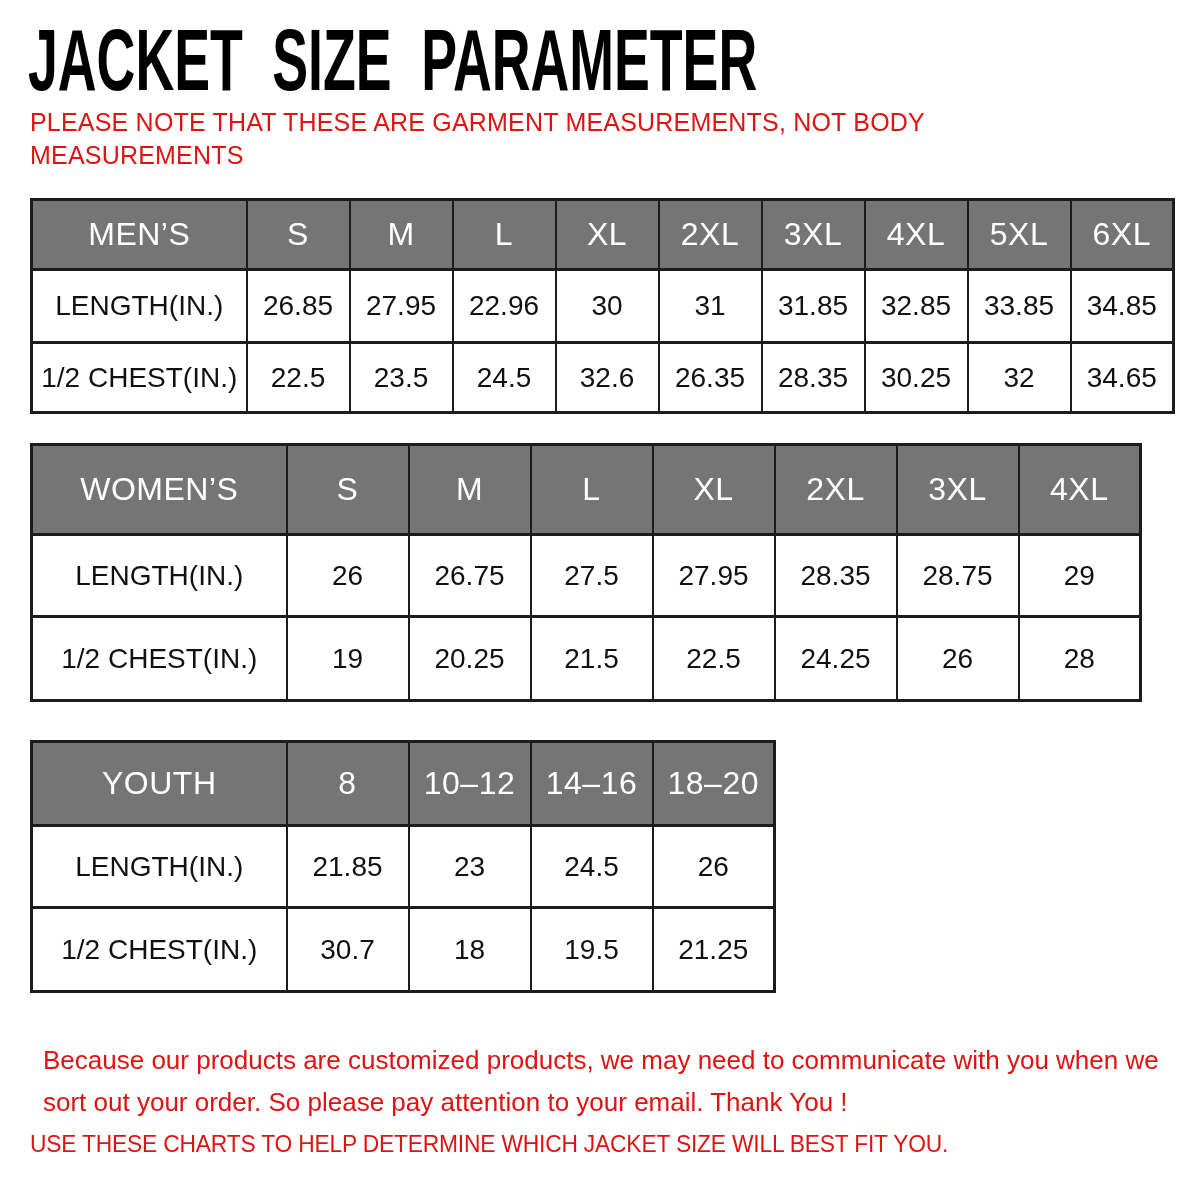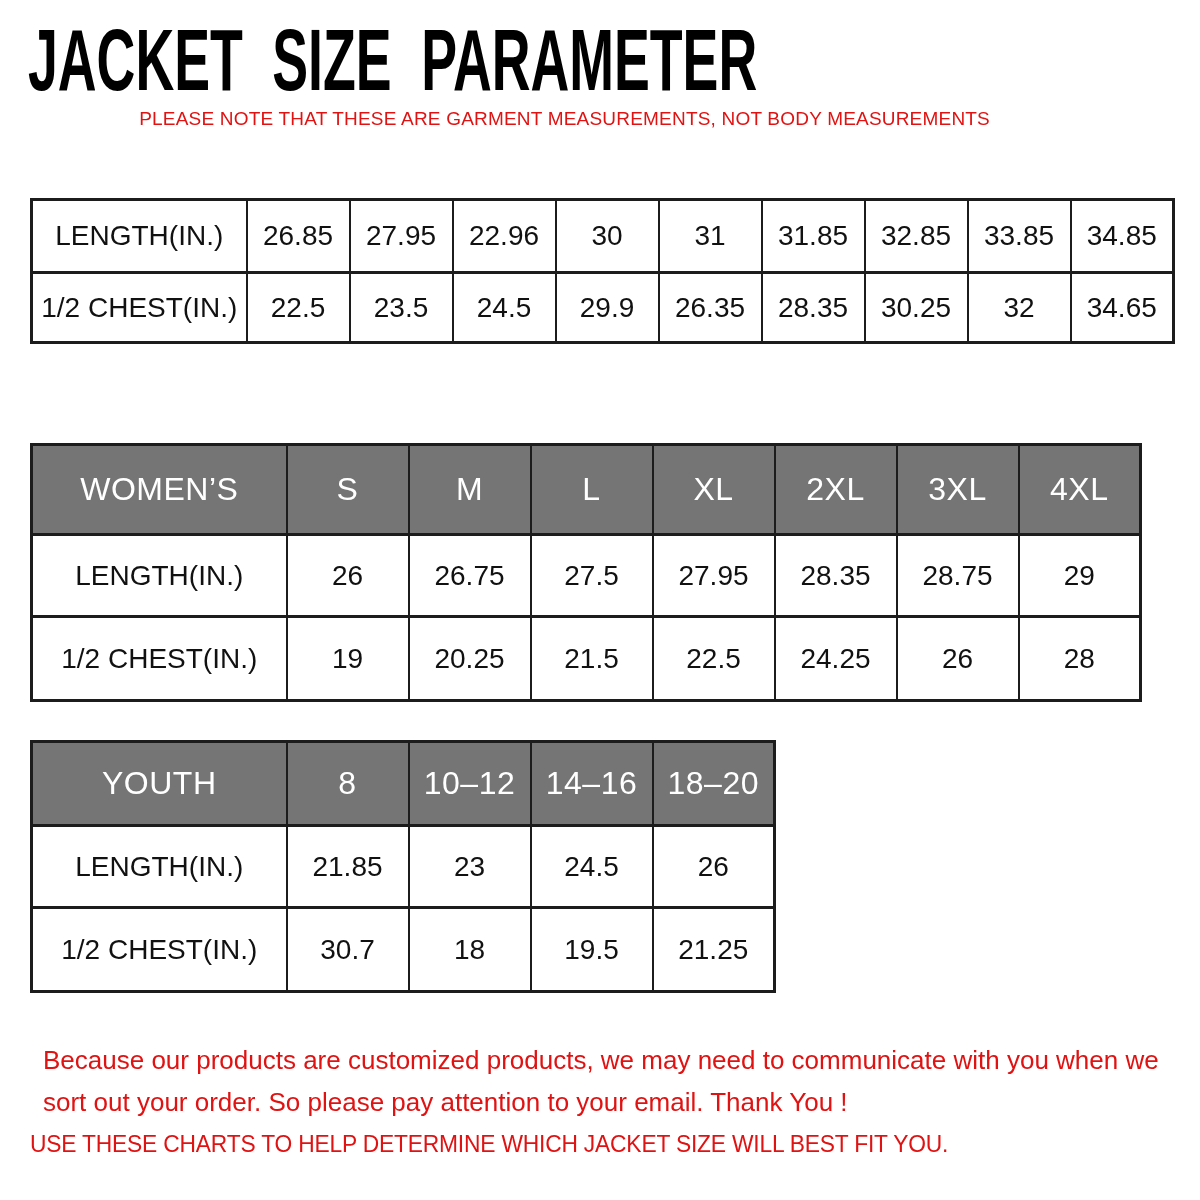--- a/index.html
+++ b/index.html
@@ -24,25 +24,24 @@
     word-spacing: 24px;
     transform: scaleX(0.61);
     transform-origin: left top;
   }
 
   .note {
     position: absolute;
     left: 30px; top: 106px;
     width: 960px;
     margin: 0;
-    font-size: 19px;
+    font-size: 25px;
     line-height: 1.32;
     color: #e01212;
     letter-spacing: 0.2px;
-    text-align: right;
   }
 
   table.size-table {
     position: absolute;
     left: 30px;
     border-collapse: collapse;
     table-layout: fixed;
     border: 3px solid #1c1c1c;
   }
   table.size-table th,
@@ -125,38 +124,50 @@
         <col class="size-col">
         <col class="size-col">
         <col class="size-col">
         <col class="size-col">
         <col class="size-col">
         <col class="size-col">
         <col class="size-col">
         <col class="size-col">
     </colgroup>
     <tbody>
+      <tr class="head">
+        <th>MEN’S</th>
+        <th>S</th>
+        <th>M</th>
+        <th>L</th>
+        <th>XL</th>
+        <th>2XL</th>
+        <th>3XL</th>
+        <th>4XL</th>
+        <th>5XL</th>
+        <th>6XL</th>
+      </tr>
       <tr class="r1">
         <td>LENGTH(IN.)</td>
         <td>26.85</td>
         <td>27.95</td>
         <td>22.96</td>
         <td>30</td>
         <td>31</td>
         <td>31.85</td>
         <td>32.85</td>
         <td>33.85</td>
         <td>34.85</td>
       </tr>
       <tr class="r2">
         <td>1/2 CHEST(IN.)</td>
         <td>22.5</td>
         <td>23.5</td>
         <td>24.5</td>
-        <td>29.9</td>
+        <td>32.6</td>
         <td>26.35</td>
         <td>28.35</td>
         <td>30.25</td>
         <td>32</td>
         <td>34.65</td>
       </tr>
     </tbody>
   </table>
 
   <table class="size-table womens">

